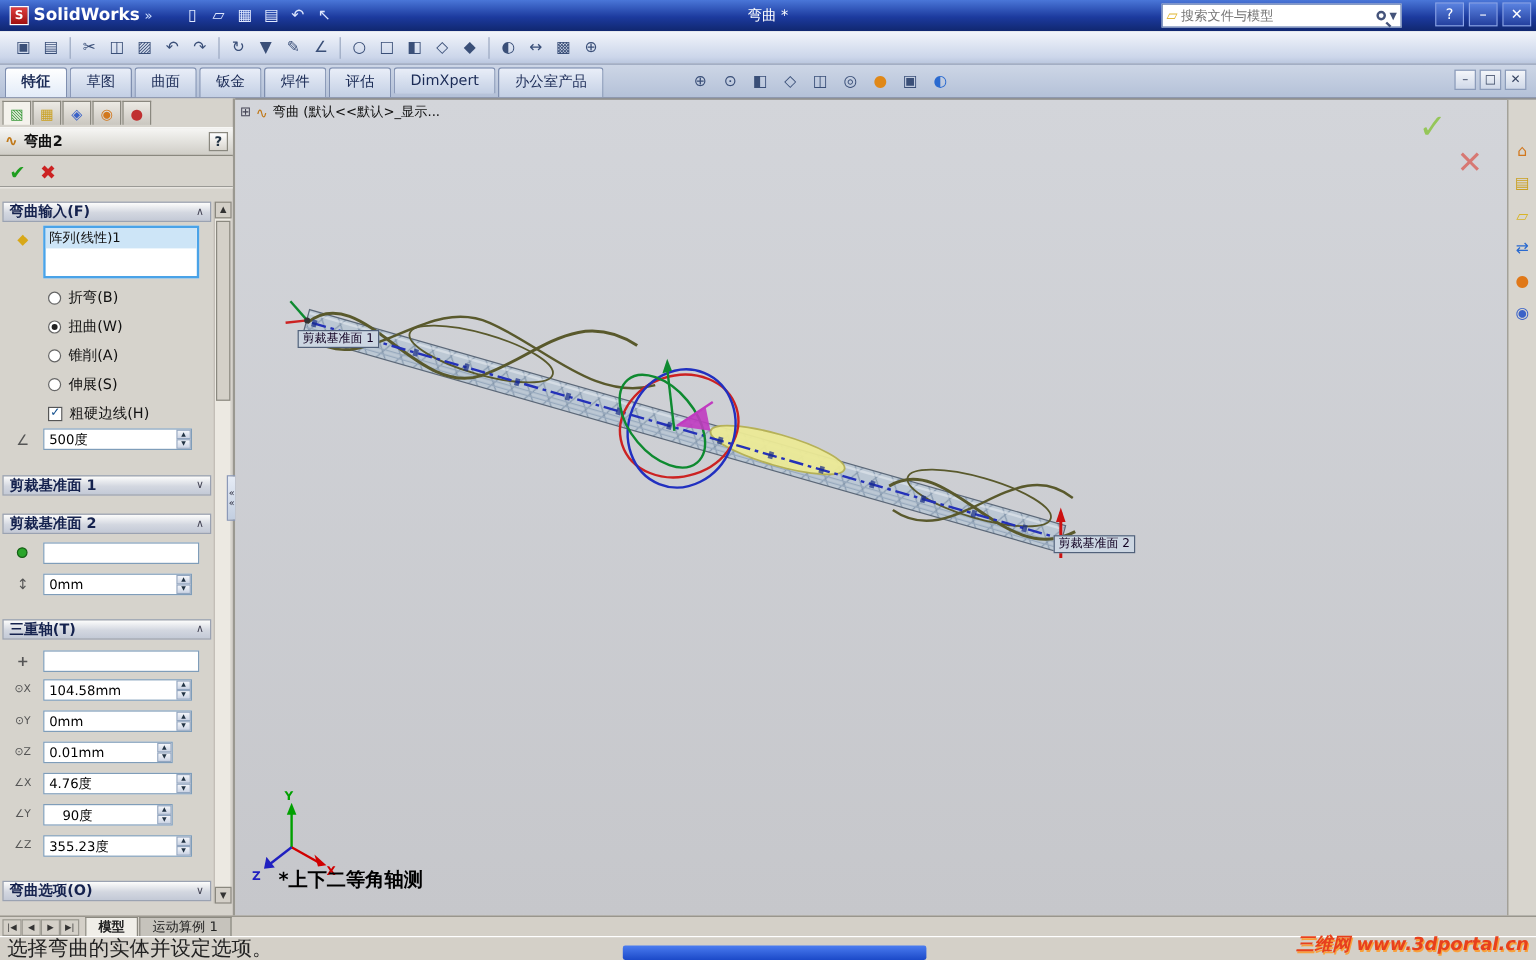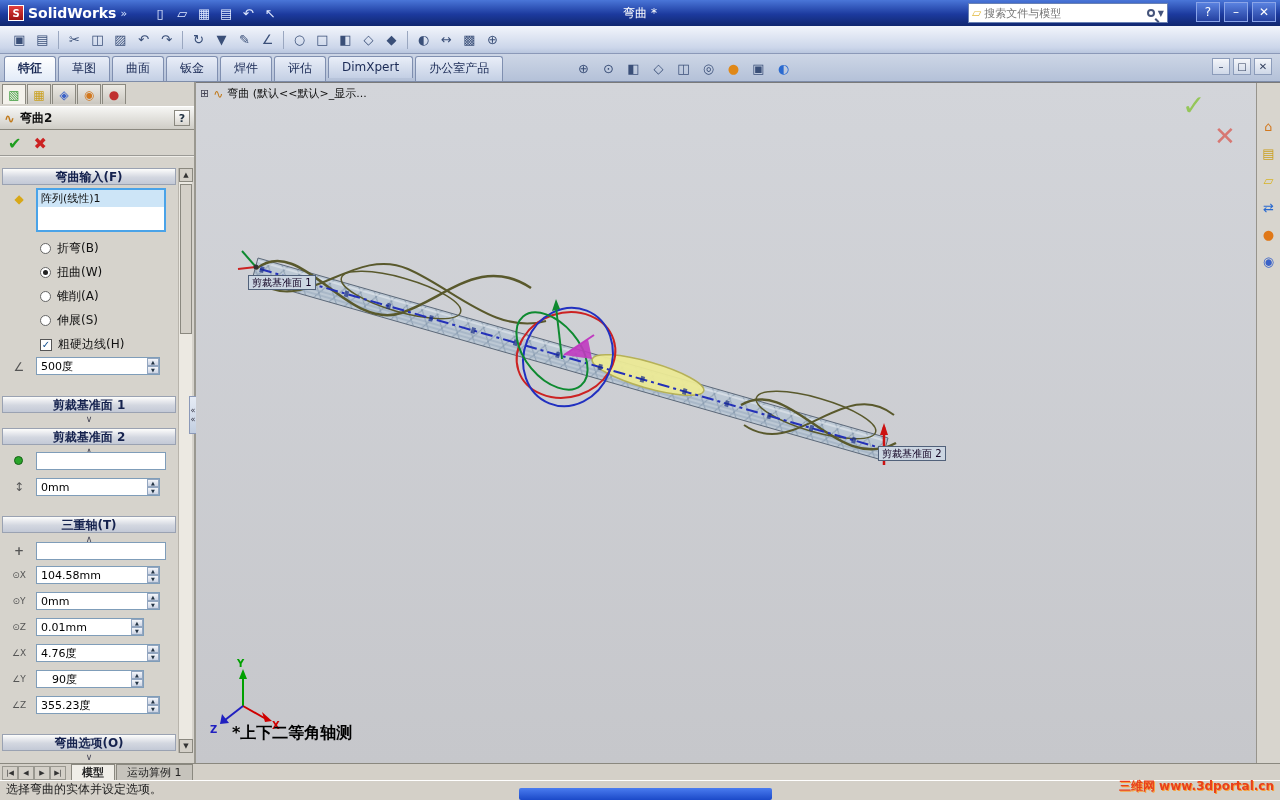--- a/index.html
+++ b/index.html
@@ -62,21 +62,21 @@
   #pm-title .help{margin-left:auto;width:16px;height:16px;border:1px solid #8a887f;background:linear-gradient(#fff,#d8d5ce);
     display:flex;align-items:center;justify-content:center;font-size:11px;color:#234;}
   #pm-actions{position:absolute;left:0;top:49px;width:194px;height:26px;background:#d6d3cc;
     border-bottom:2px groove #efede8;display:flex;align-items:center;gap:12px;padding:0 8px;}
   #pm-actions .ok{color:#1f9e1f;font-size:16px;font-weight:bold;}
   #pm-actions .cancel{color:#cc2222;font-size:16px;font-weight:bold;}
 
   .hdr{position:absolute;left:2px;width:174px;height:17px;
     background:linear-gradient(#fdfdfc,#d3d7e0 55%,#c3c9d6);border:1px solid #9aa2b2;
     display:flex;align-items:center;justify-content:space-between;padding:0 5px;
-    font-weight:bold;font-size:12px;color:#15224e;flex-direction:column;}
+    font-weight:bold;font-size:12px;color:#15224e;}
   .hdr .chev{font-size:9px;color:#445;font-weight:normal;}
 
   .spin{position:absolute;height:18px;background:#fff;border:1px solid #7f9db9;font-size:11px;
     display:flex;align-items:center;padding:0 14px 0 4px;color:#000;}
   .spin .ud{position:absolute;right:0;top:0;width:12px;height:100%;display:flex;flex-direction:column;}
   .spin .ud span{flex:1;background:linear-gradient(#f4f6fa,#ccd4e4);border:1px solid #93a6c0;
     font-size:5px;display:flex;align-items:center;justify-content:center;color:#234;}
   .rowicon{position:absolute;left:10px;width:18px;height:18px;display:flex;align-items:center;
     justify-content:center;font-size:12px;color:#555;}
   .rowicon.small{font-size:9px;}
@@ -126,25 +126,25 @@
   
   #bottombar{position:absolute;left:0;top:763px;width:1280px;height:17px;background:#d4d0c8;
     border-top:1px solid #8a887f;display:flex;align-items:flex-end;}
   #navbtns{display:flex;margin-left:2px;}
   #navbtns .nb{width:16px;height:14px;font-size:7px;display:flex;align-items:center;justify-content:center;
     color:#333;background:#d4d0c8;border:1px solid #9a9890;}
   .btab{height:16px;padding:0 10px;font-size:11px;display:flex;align-items:center;color:#222;
     background:#c6c3bc;border:1px solid #8a887f;border-bottom:none;margin-left:1px;}
   .btab.active{background:#f0eee8;font-weight:bold;}
   #statusbar{position:absolute;left:0;top:780px;width:1280px;height:20px;background:#d4d0c8;
-    border-top:1px solid #fff;font-size:12px;color:#222;display:flex;align-items:flex-start;padding-left:6px;}
+    border-top:1px solid #fff;font-size:17px;color:#222;display:flex;align-items:center;padding-left:6px;}
   #taskbar-fragment{position:absolute;left:519px;top:788px;width:253px;height:12px;border-radius:2px;
     background:linear-gradient(#4a7cf0,#1b49c8);}
-  #watermark{position:absolute;right:6px;top:778px;font-size:12px;font-weight:bold;color:#e8401c;
-    text-shadow:1px 1px 0 #f8a03c;}
+  #watermark{position:absolute;right:6px;top:778px;font-size:15px;font-weight:bold;color:#e8401c;
+    text-shadow:1px 1px 0 #f8a03c;font-style:italic;}
 </style>
 </head>
 <body>
 
 <div id="app">
 
   <div id="titlebar">
     <div id="logo">
       <span class="mark">S</span>
       <span class="nm">SolidWorks</span>

